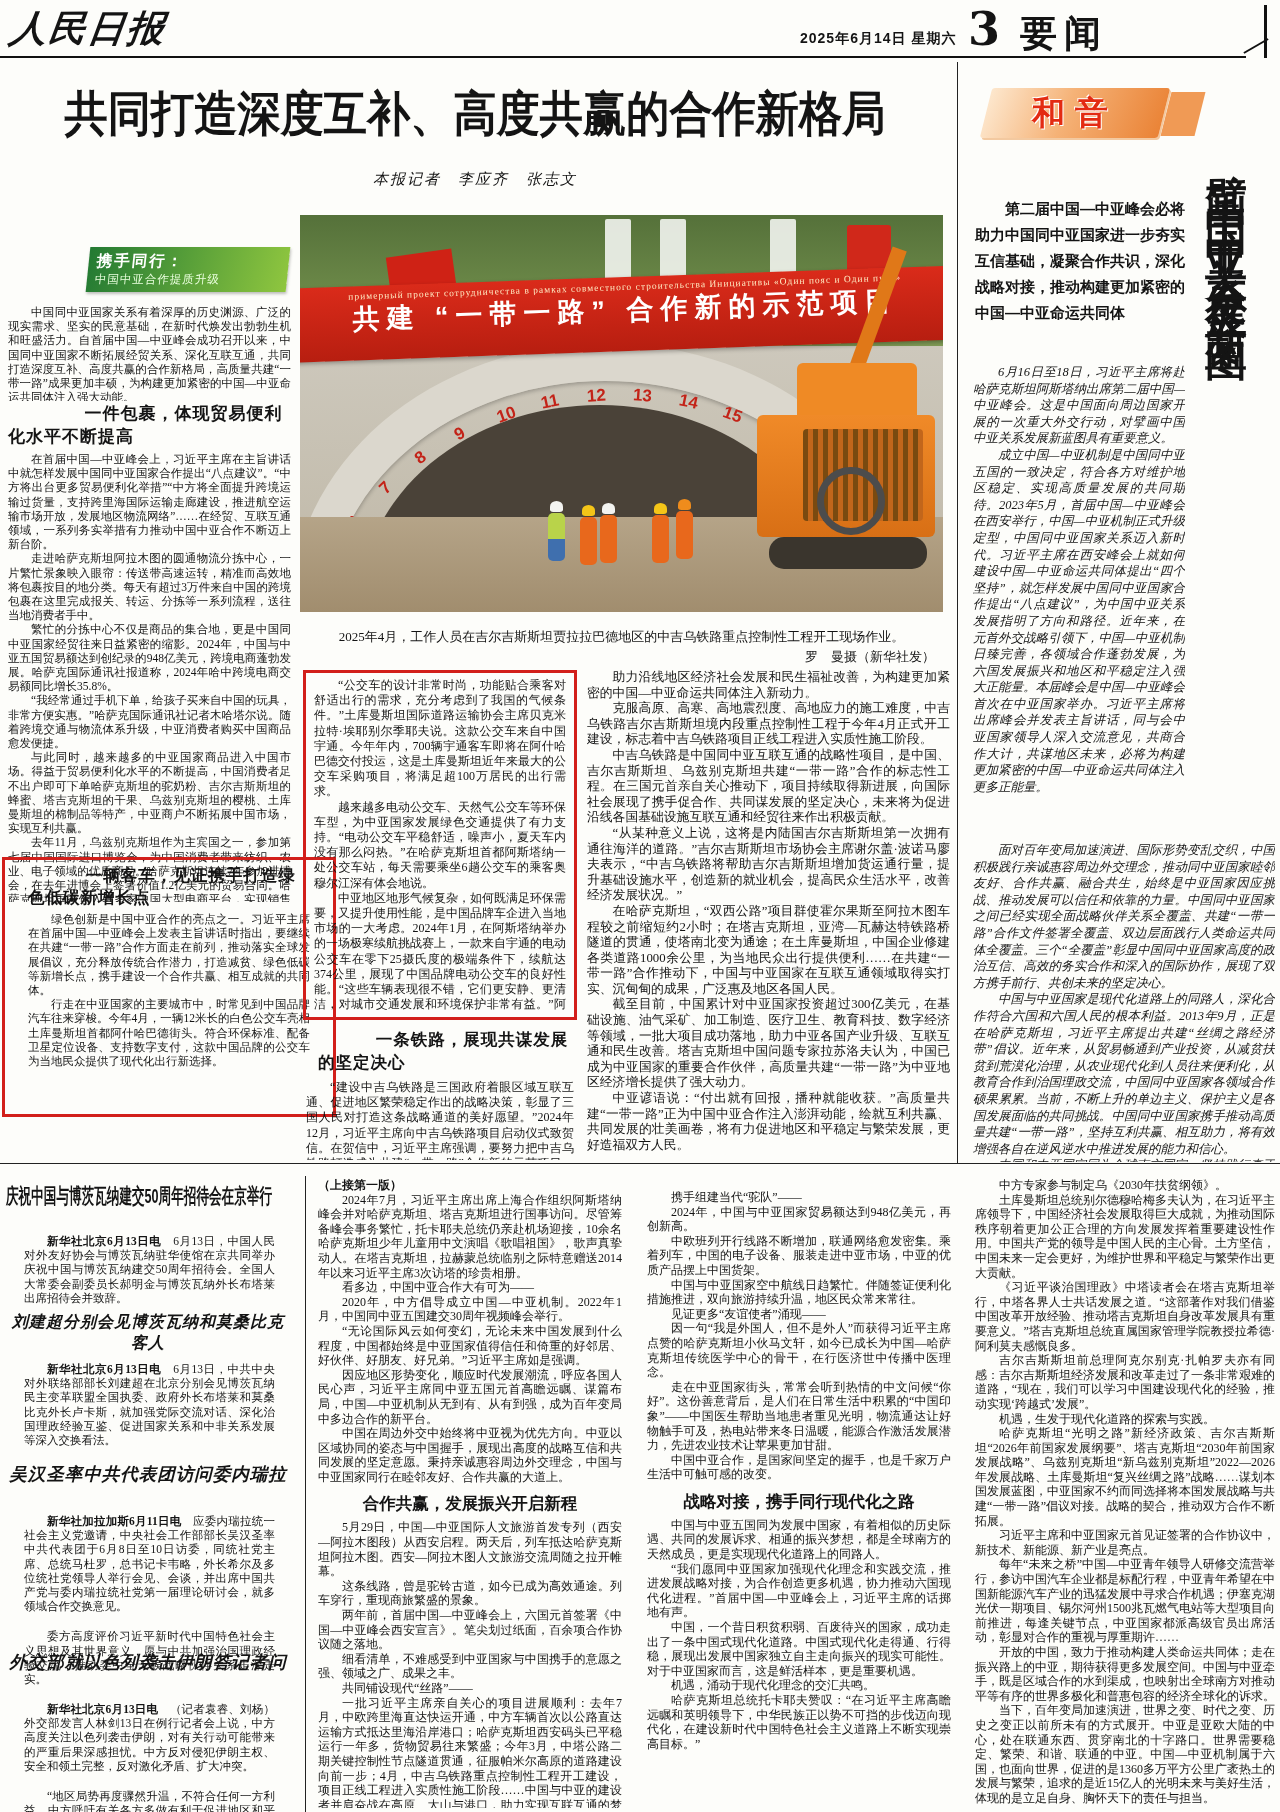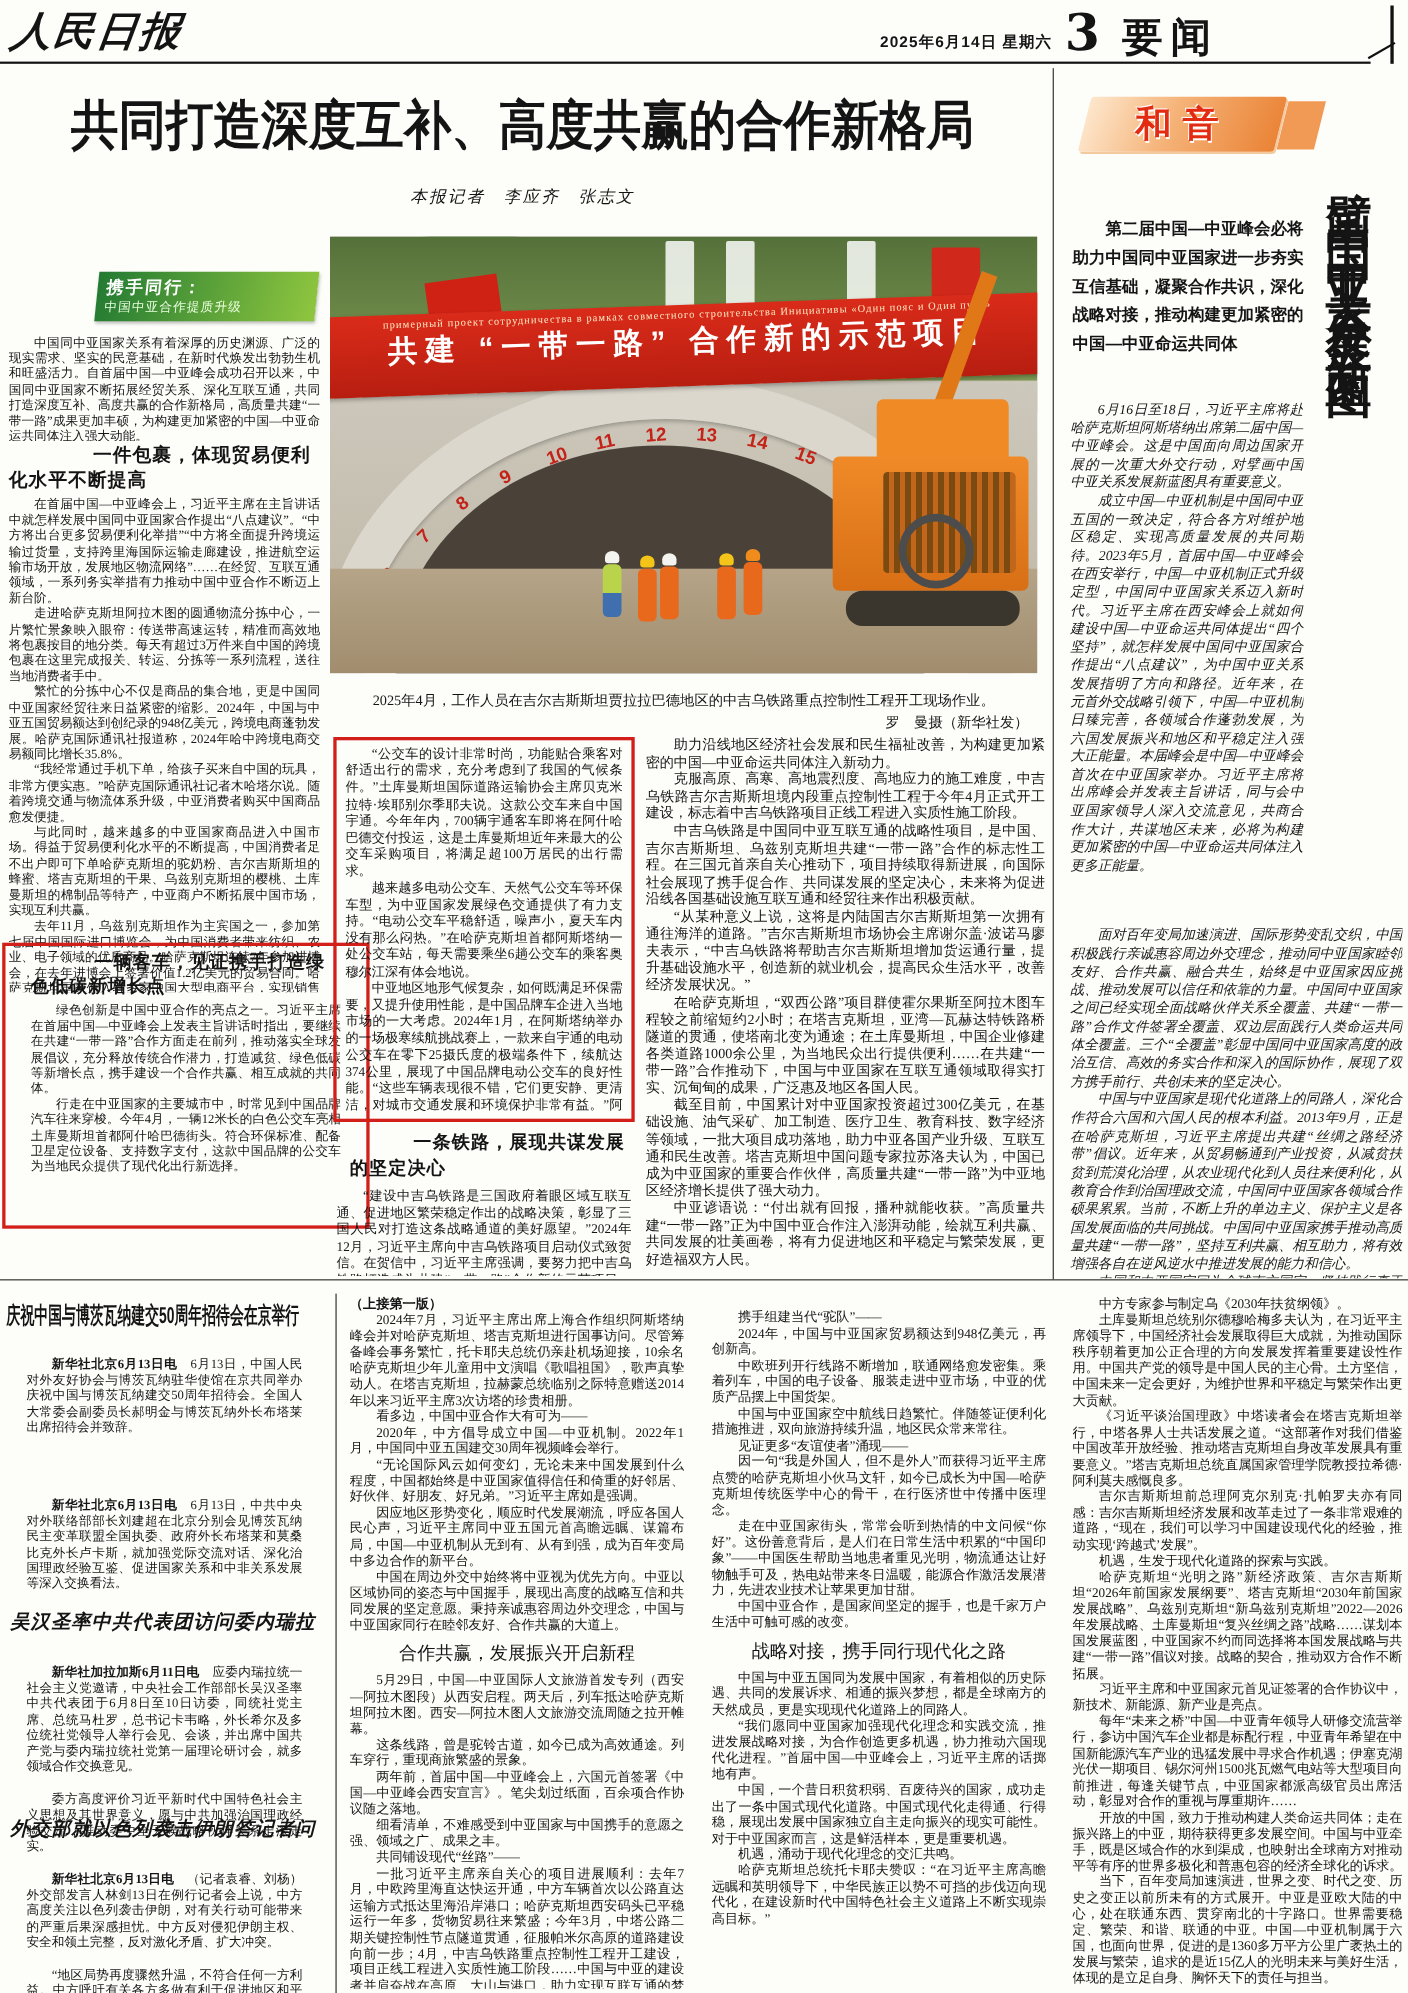--- a/index.html
+++ b/index.html
@@ -16,21 +16,21 @@
   .hdr-diag{left:1242px;top:45px;width:28px;height:2px;background:#111;transform:rotate(-30deg);}
   .hdr-vert{left:1264px;top:5px;width:3px;height:53px;background:#111;}
   
   .main-hl{left:0;top:82px;width:950px;text-align:center;font-family:"Liberation Sans",sans-serif;
            font-weight:900;font-size:48px;white-space:nowrap;transform:scaleX(.9);letter-spacing:0;}
   .byline{left:0;top:170px;width:950px;text-align:center;font-style:italic;font-size:15px;letter-spacing:2px;}
   
   .btxt p{margin:0;text-indent:2em;text-align:justify;}
   .btxt{font-size:11.5px;line-height:14.2px;overflow:hidden;}
   .btxt .bold-line{text-indent:0;font-weight:bold;}
-  .btxt .sub{font-family:"Liberation Sans",sans-serif;font-weight:normal;font-size:16.5px;line-height:22px;
+  .btxt .sub{font-family:"Liberation Sans",sans-serif;font-weight:bold;font-size:16.5px;line-height:22px;
              text-align:center;margin:8px 0 6px;text-indent:0;}
   
   .lcol-intro{left:8px;top:305px;width:283px;height:96px;}
   .sec-head{left:8px;top:402px;width:283px;font-family:"Liberation Sans",sans-serif;font-weight:bold;
             font-size:17px;line-height:23px;letter-spacing:1px;text-indent:4.5em;}
   .lcol-s1{left:8px;top:452px;width:283px;height:450px;}
   .rbox1{left:2px;top:857px;width:282px;height:246px;border:3px solid #d21f1a;padding:4px 23px;}
   .rbox1 .bh{font-family:"Liberation Sans",sans-serif;font-weight:bold;font-size:16.5px;line-height:22px;
              letter-spacing:1px;text-indent:3.5em;margin-bottom:4px;}
   .rbox1 .btxt{height:168px;}
@@ -284,20 +284,21 @@
       <p>面对百年变局加速演进、国际形势变乱交织，中国积极践行亲诚惠容周边外交理念，推动同中亚国家睦邻友好、合作共赢、融合共生，始终是中亚国家因应挑战、推动发展可以信任和依靠的力量。中国同中亚国家之间已经实现全面战略伙伴关系全覆盖、共建“一带一路”合作文件签署全覆盖、双边层面践行人类命运共同体全覆盖。三个“全覆盖”彰显中国同中亚国家高度的政治互信、高效的务实合作和深入的国际协作，展现了双方携手前行、共创未来的坚定决心。</p>
       <p>中国与中亚国家是现代化道路上的同路人，深化合作符合六国和六国人民的根本利益。2013年9月，正是在哈萨克斯坦，习近平主席提出共建“丝绸之路经济带”倡议。近年来，从贸易畅通到产业投资，从减贫扶贫到荒漠化治理，从农业现代化到人员往来便利化，从教育合作到治国理政交流，中国同中亚国家各领域合作硕果累累。当前，不断上升的单边主义、保护主义是各国发展面临的共同挑战。中国同中亚国家携手推动高质量共建“一带一路”，坚持互利共赢、相互助力，将有效增强各自在逆风逆水中推进发展的能力和信心。</p>
       <p>中国和中亚国家同为全球南方国家，坚持践行真正的多边主义，维护国际公平正义。面对强权政治、单边霸凌甚嚣尘上，中国和中亚国家坚决反对霸权霸道霸凌行径，在涉及主权、独立、领土完整等问题上互予支持，坚定支持各自选择的发展道路，反对任何形式的“双重标准”和以任何借口干涉他国内政。今年是中国人民抗日战争暨世界反法西斯战争胜利80周年，也是联合国成立80周年。中国与中亚国家将坚定维护以联合国为核心的国际体系、以国际法为基础的国际秩序、以联合国宪章宗旨和原则为基础的国际关系基本准则，在联合国、上海合作组织、亚信会议等多边平台加强协调配合，促进全球南方团结协作，推动国际秩序朝着更加公正合理的方向发展。</p>
     </div>
   <div class="abs vtitle">擘画中国中亚关系发展新蓝图</div>
 
   <div class="abs news-t1">庆祝中国与博茨瓦纳建交50周年招待会在京举行</div>
   <div class="abs news-b nb1">
       <p><b>新华社北京6月13日电　</b>6月13日，中国人民对外友好协会与博茨瓦纳驻华使馆在京共同举办庆祝中国与博茨瓦纳建交50周年招待会。全国人大常委会副委员长郝明金与博茨瓦纳外长布塔莱出席招待会并致辞。</p>
     </div>
+  <div class="abs script-t nt2">刘建超分别会见博茨瓦纳和莫桑比克客人</div>
   <div class="abs news-b nb2">
       <p><b>新华社北京6月13日电　</b>6月13日，中共中央对外联络部部长刘建超在北京分别会见博茨瓦纳民主变革联盟全国执委、政府外长布塔莱和莫桑比克外长卢卡斯，就加强党际交流对话、深化治国理政经验互鉴、促进国家关系和中非关系发展等深入交换看法。</p>
     </div>
   <div class="abs script-t nt3">吴汉圣率中共代表团访问委内瑞拉</div>
   <div class="abs news-b nb3">
       <p><b>新华社加拉加斯6月11日电　</b>应委内瑞拉统一社会主义党邀请，中央社会工作部部长吴汉圣率中共代表团于6月8日至10日访委，同统社党主席、总统马杜罗，总书记卡韦略，外长希尔及多位统社党领导人举行会见、会谈，并出席中国共产党与委内瑞拉统社党第一届理论研讨会，就多领域合作交换意见。</p>
       <p>委方高度评价习近平新时代中国特色社会主义思想及其世界意义，愿与中共加强治国理政经验交流，推动委中全天候战略伙伴关系走深走实。</p>
     </div>
   <div class="abs script-t nt4">外交部就以色列袭击伊朗答记者问</div>
   <div class="abs news-b nb4">

